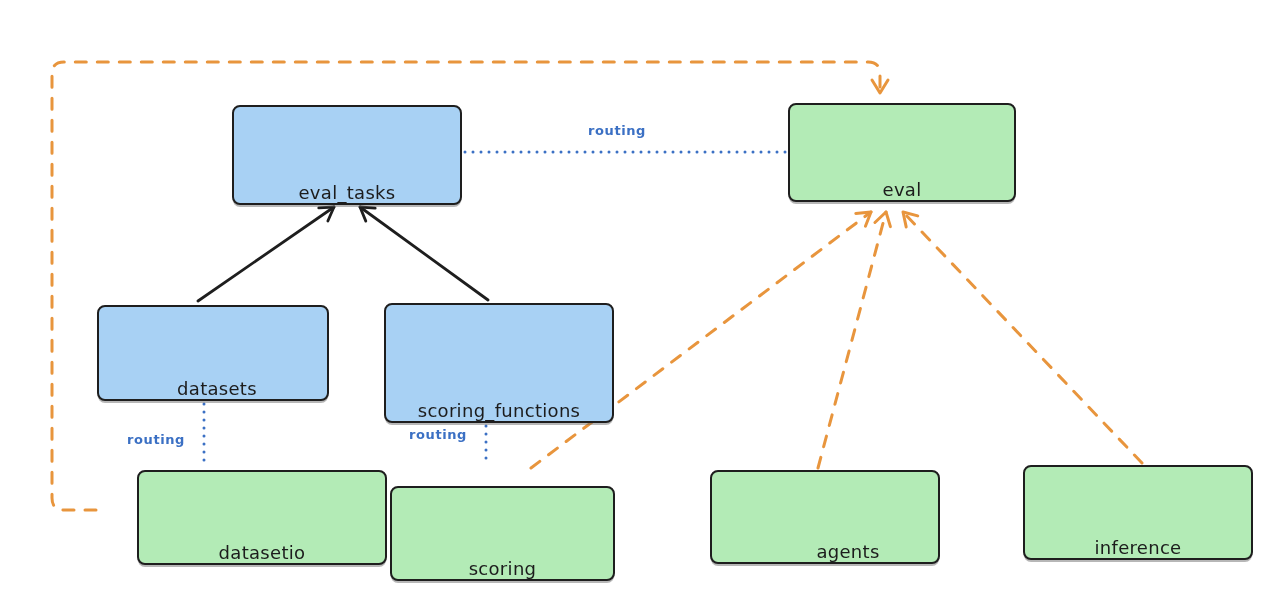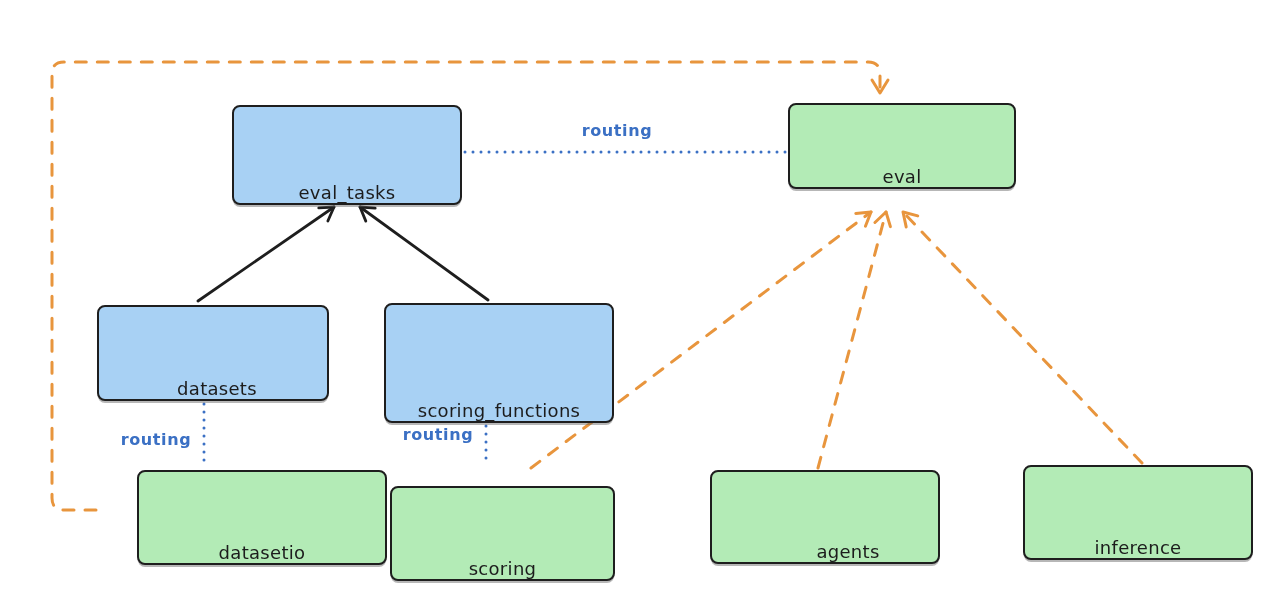--- a/index.html
+++ b/index.html
@@ -10,21 +10,21 @@
   .edge.black{stroke:var(--ink);stroke-width:2.8;stroke-linecap:round;}
   .edge.blue{stroke:var(--routing);stroke-width:3;stroke-dasharray:0 8;stroke-linecap:round;}
   .edge.orange{stroke:var(--orange);stroke-width:3;stroke-dasharray:11 11;stroke-linecap:round;stroke-linejoin:round;}
   .node{position:absolute;border:2.6px solid var(--ink);border-radius:8px;
         display:flex;align-items:flex-end;justify-content:center;
         box-shadow:0 2.5px 0 -0.5px rgba(95,95,95,.45);box-sizing:border-box;}
   .node.blue{background:var(--blue-fill);}
   .node.green{background:var(--green-fill);}
   .node-label{font-size:18px;color:#1c1c1c;letter-spacing:.3px;white-space:nowrap;}
   .edge-label{position:absolute;transform:translate(-50%,-50%);color:var(--routing);
-              font-size:16px;font-weight:700;letter-spacing:.6px;white-space:nowrap;}
+              font-size:13px;font-weight:700;letter-spacing:.6px;white-space:nowrap;}
 </style>
 </head>
 <body>
 
 <div class="canvas" id="canvas">
   <svg id="edges" xmlns="http://www.w3.org/2000/svg">
     <defs>
       <marker id="arrow-black" markerUnits="userSpaceOnUse" markerWidth="28" markerHeight="24" refX="25" refY="12" orient="auto">
         <path d="M 12 4 L 25 12 L 12 20" fill="none" stroke="var(--ink)" stroke-width="2.8" stroke-linecap="round" stroke-linejoin="round"></path>
       </marker>
@@ -38,21 +38,21 @@
       <path d="M 204 404 L 204 466" class="edge blue"></path>
       <path d="M 486 402 L 486 464" class="edge blue"></path>
       <path d="M 531 468 L 871 212" class="edge orange" marker-end="url(#arrow-orange)"></path>
       <path d="M 818 468 L 886 212" class="edge orange" marker-end="url(#arrow-orange)"></path>
       <path d="M 1142 463 L 903 212" class="edge orange" marker-end="url(#arrow-orange)"></path>
       <path d="M 96 510 L 64 510 Q 52 510 52 498 L 52 74 Q 52 62 64 62 L 868 62 Q 880 62 880 74 L 880 93" class="edge orange" marker-end="url(#arrow-orange)"></path>
     </svg>
 <div class="node blue" style="left: 232px; top: 105px; width: 230px; height: 100px;">
       <span class="node-label">eval_tasks</span>
     </div>
-    <div class="node green" style="left: 788px; top: 103px; width: 228px; height: 86px;">
+    <div class="node green" style="left: 788px; top: 103px; width: 228px; height: 99px;">
       <span class="node-label">eval</span>
     </div>
     <div class="node blue" style="left: 97px; top: 305px; width: 232px; height: 96px; padding-left: 8px;">
       <span class="node-label">datasets</span>
     </div>
     <div class="node blue" style="left: 384px; top: 303px; width: 230px; height: 120px;">
       <span class="node-label">scoring_functions</span>
     </div>
     <div class="node green" style="left: 95px; top: 470px; width: 250px; height: 95px; margin-left: 42px;">
       <span class="node-label">datasetio</span>

